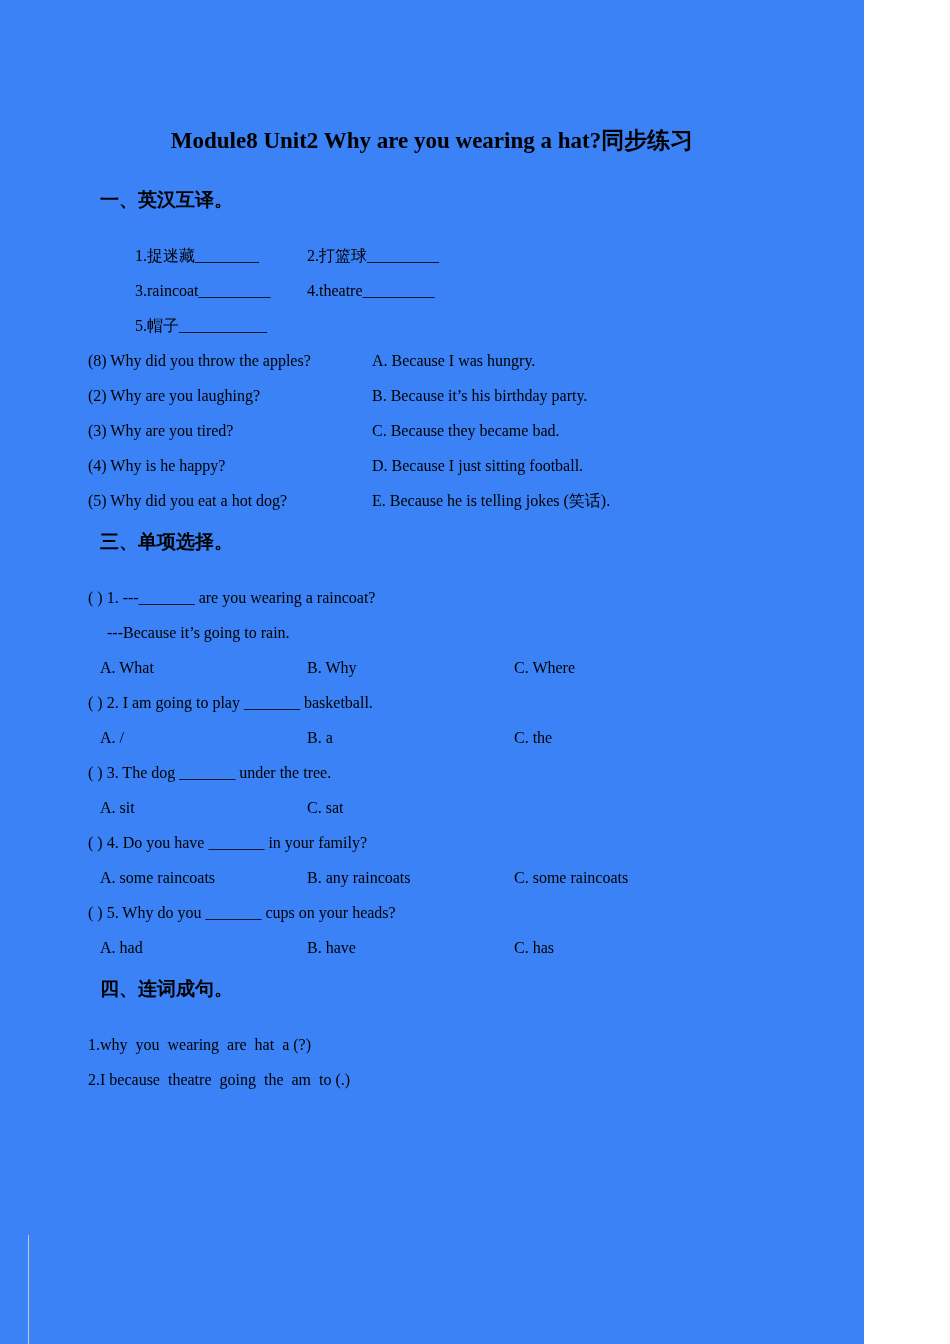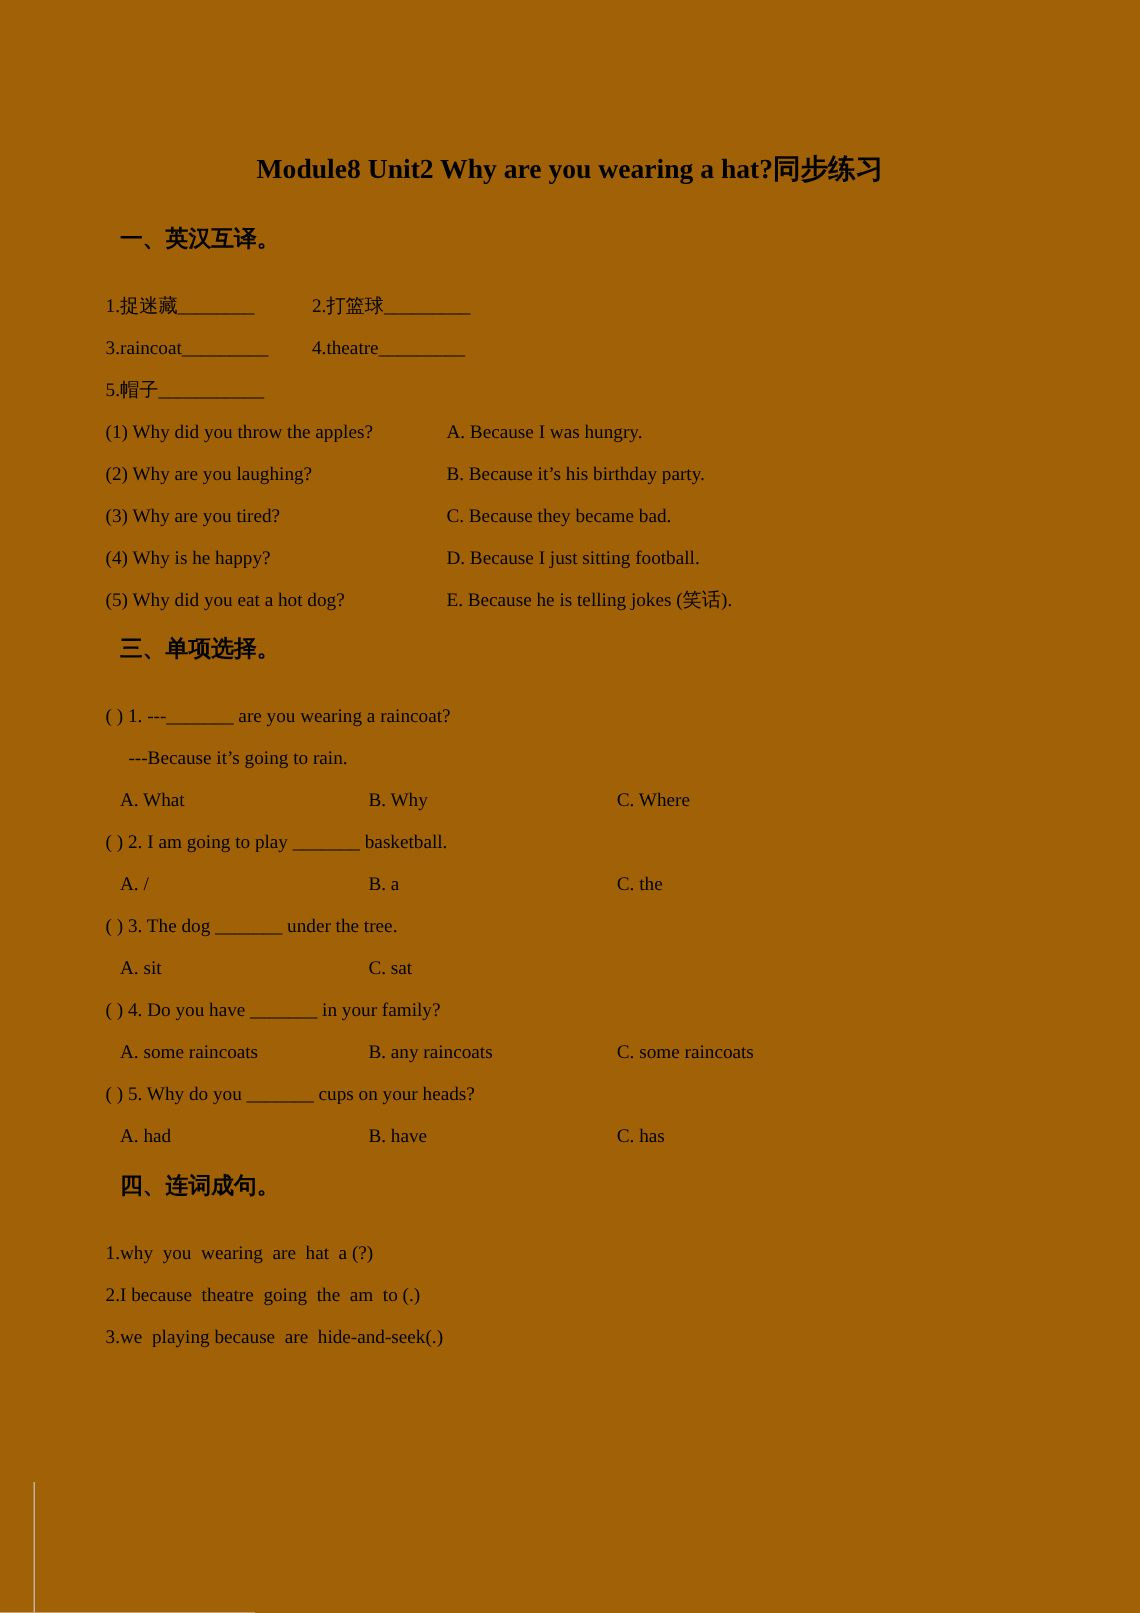--- a/index.html
+++ b/index.html
@@ -4,26 +4,26 @@
 <style>
   html, body {
     margin: 0;
     padding: 0;
     background: #ffffff;
     color: #000000;
     font-family: "Liberation Serif", "DejaVu Serif", serif;
   }
   .page {
     position: relative;
-    width: 950px;
+    width: 864px;
     height: 1344px;
     box-sizing: border-box;
     padding: 126px 88px 4px 88px;
     overflow: hidden;
-    background: #a16207;
+    background: #3b82f6;
   }
   .doc-title {
     text-align: center;
     font-weight: bold;
     font-size: 23px;
     line-height: 30px;
     margin: 0 0 32px 0;
     font-family: "Liberation Serif", "DejaVu Serif", serif;
   }
   .sec-heading {
@@ -32,21 +32,21 @@
     line-height: 24px;
     margin: 12px 0 26px 12px;
     font-family: "Liberation Sans", "DejaVu Sans", sans-serif;
   }
   .line {
     font-size: 16px;
     line-height: 35px;
     white-space: pre-wrap;
   }
   
-  .trans-row { display: flex; }
+  .trans-row { display: flex; margin-left: 47px; }
   .trans-left { display: inline-block; width: 172px; }
   .trans-right { display: inline-block; }
   
   .match-row { display: flex; }
   .match-q { display: inline-block; width: 284px; flex: 0 0 auto; }
   .match-a { display: inline-block; }
   
   .q-line { }
   .q-line2 { padding-left: 19px; }
   .opt-row { display: flex; padding-left: 12px; }
@@ -78,21 +78,21 @@
   </div>
   <div class="trans-row line">
     <span class="trans-left">3.raincoat_________</span>
     <span class="trans-right">4.theatre_________</span>
   </div>
   <div class="trans-row line">
     <span class="trans-left">5.帽子___________</span>
   </div>
 
   <div class="match-row line">
-    <span class="match-q">(1) Why did you throw the apples?</span>
+    <span class="match-q">(8) Why did you throw the apples?</span>
     <span class="match-a">A. Because I was hungry.</span>
   </div>
   <div class="match-row line">
     <span class="match-q">(2) Why are you laughing?</span>
     <span class="match-a">B. Because it’s his birthday party.</span>
   </div>
   <div class="match-row line">
     <span class="match-q">(3) Why are you tired?</span>
     <span class="match-a">C. Because they became bad.</span>
   </div>
@@ -138,16 +138,15 @@
   <div class="q-line line">( ) 5. Why do you _______ cups on your heads?</div>
   <div class="opt-row line">
     <span class="opt">A. had</span>
     <span class="opt">B. have</span>
     <span class="opt">C. has</span>
   </div>
 
   <h2 class="sec-heading">四、连词成句。</h2>
   <div class="word-line line">1.why  you  wearing  are  hat  a (?)</div>
   <div class="word-line line">2.I because  theatre  going  the  am  to (.)</div>
-  <div class="word-line line">3.we  playing because  are  hide-and-seek(.)</div>
 
   <div class="edge-line"></div>
 </div>
 
 </body></html>

